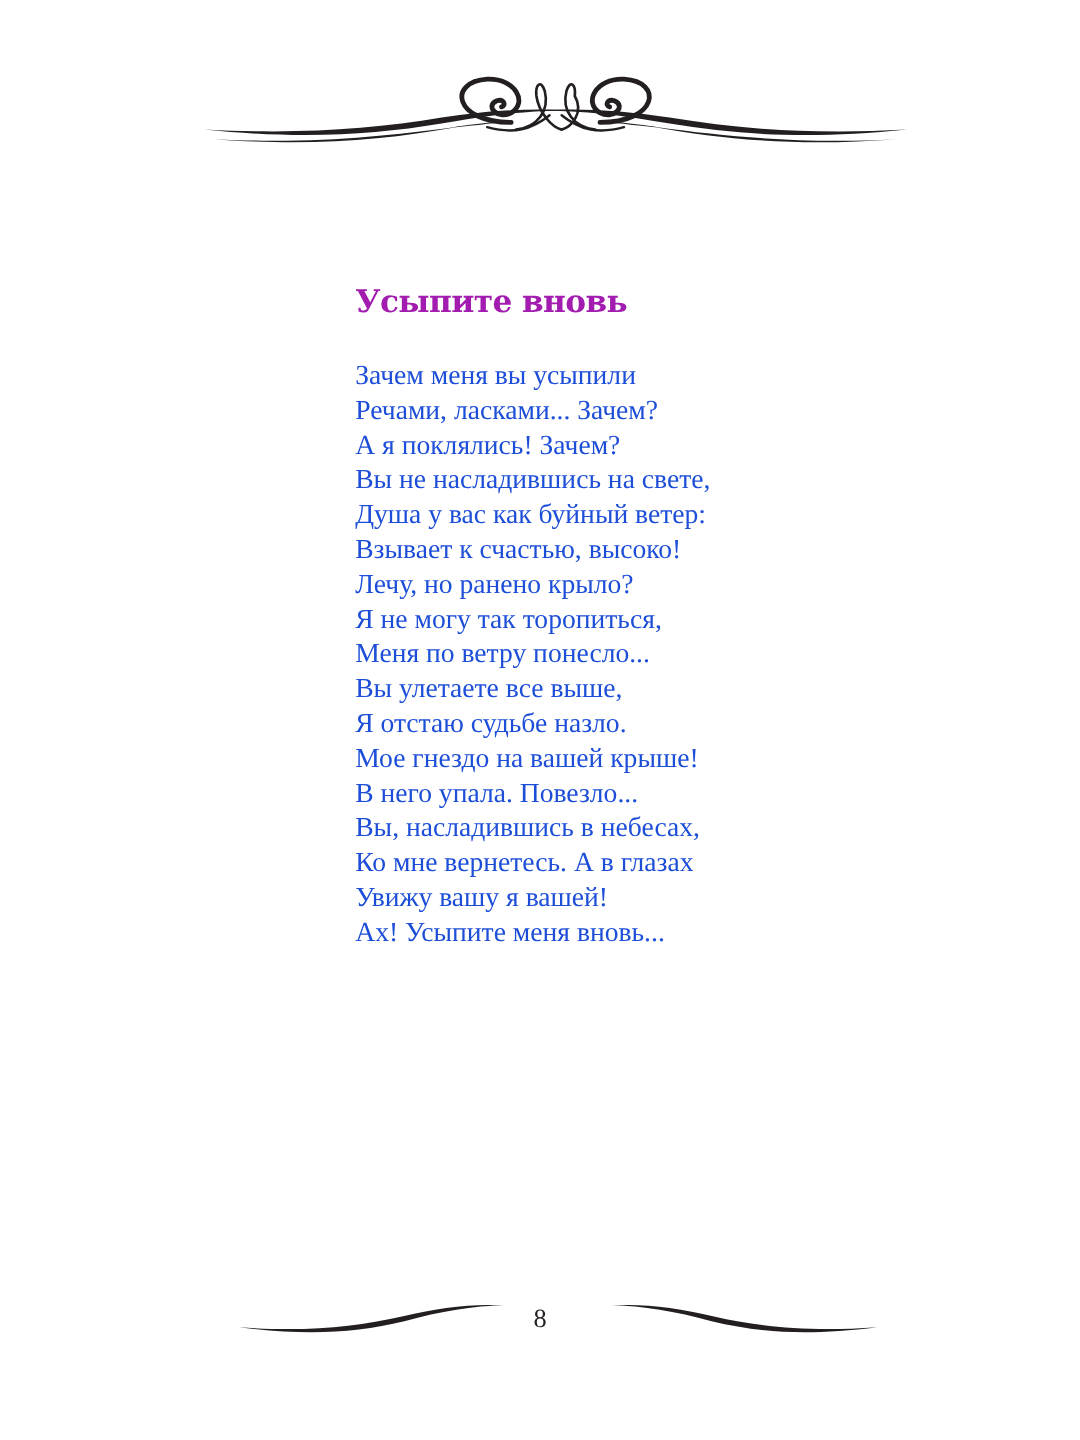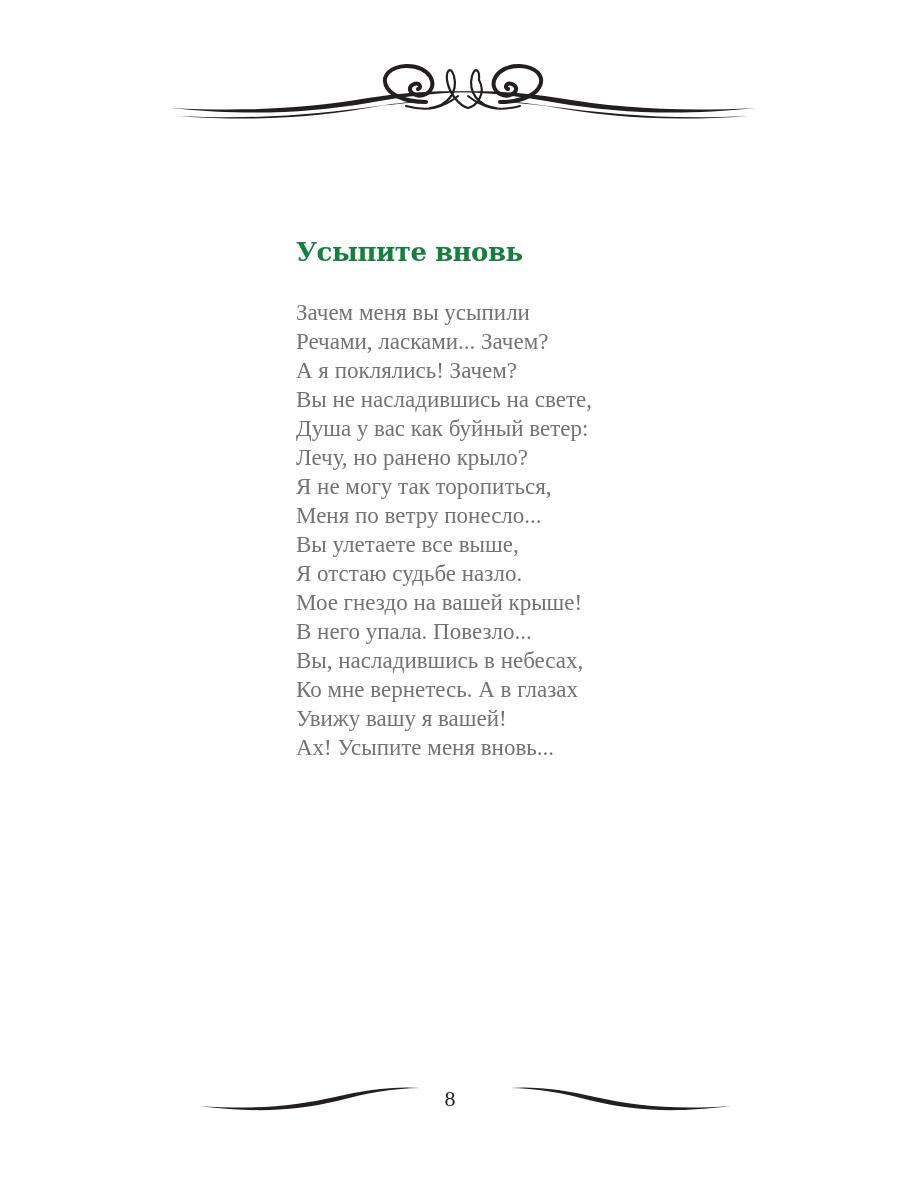--- a/index.html
+++ b/index.html
@@ -34,33 +34,33 @@
       top: 234px;
       width: 420px;
     }
     .poem-title {
       font-family: "DejaVu Serif", serif;
       font-weight: bold;
       font-size: 26px;
       line-height: 36px;
       margin: 0 0 28px 0;
       letter-spacing: -0.5px;
-      color: #15803d;
+      color: #a21caf;
     }
     .poem-lines {
       list-style: none;
       margin: 0;
       padding: 0;
     }
     .poem-line {
       font-family: "Liberation Serif", serif;
       font-size: 23px;
       line-height: 29px;
       white-space: nowrap;
-      color: #737373;
+      color: #1d4ed8;
     }
     .page-number {
       position: absolute;
       left: 0;
       width: 900px;
       top: 1086px;
       text-align: center;
       font-family: "Liberation Serif", serif;
       font-size: 22px;
       line-height: 26px;
@@ -94,20 +94,21 @@
 </div>
 
 <div class="poem">
   <h1 class="poem-title">Усыпите вновь</h1>
   <ul class="poem-lines">
     <li class="poem-line">Зачем меня вы усыпили</li>
     <li class="poem-line">Речами, ласками... Зачем?</li>
     <li class="poem-line">А я поклялись! Зачем?</li>
     <li class="poem-line">Вы не насладившись на свете,</li>
     <li class="poem-line">Душа у вас как буйный ветер:</li>
+    <li class="poem-line">Взывает к счастью, высоко!</li>
     <li class="poem-line">Лечу, но ранено крыло?</li>
     <li class="poem-line">Я не могу так торопиться,</li>
     <li class="poem-line">Меня по ветру понесло...</li>
     <li class="poem-line">Вы улетаете все выше,</li>
     <li class="poem-line">Я отстаю судьбе назло.</li>
     <li class="poem-line">Мое гнездо на вашей крыше!</li>
     <li class="poem-line">В него упала. Повезло...</li>
     <li class="poem-line">Вы, насладившись в небесах,</li>
     <li class="poem-line">Ко мне вернетесь. А в глазах</li>
     <li class="poem-line">Увижу вашу я вашей!</li>

